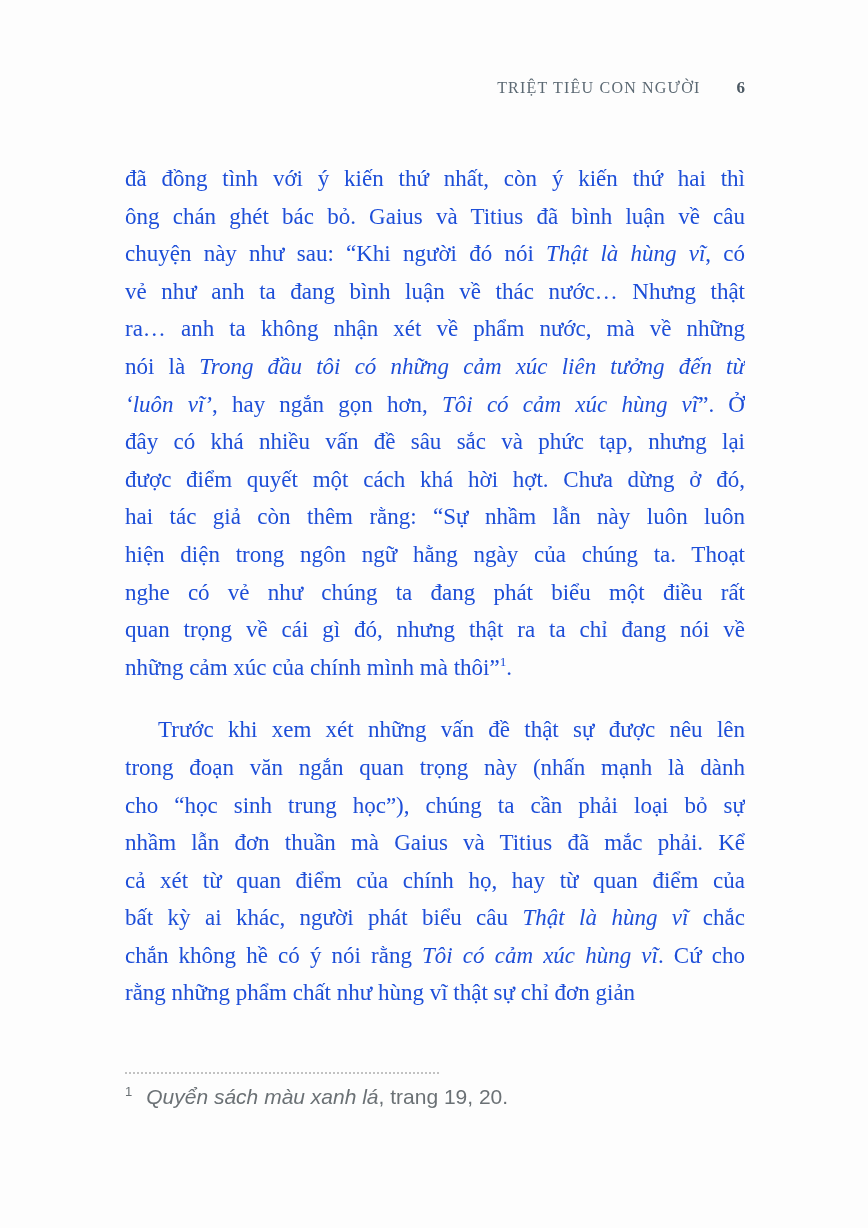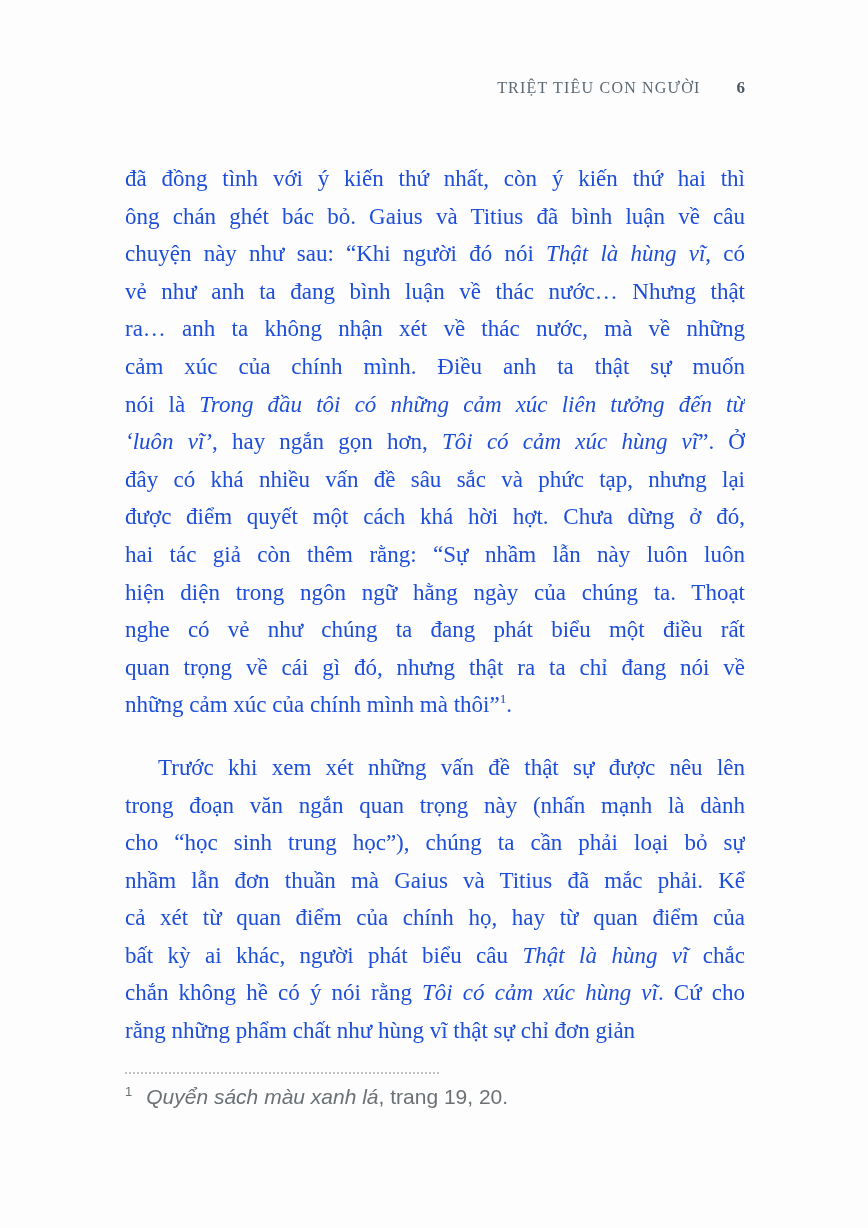--- a/index.html
+++ b/index.html
@@ -103,22 +103,21 @@
     <span class="running-title">TRIỆT TIÊU CON NGƯỜI</span>
     <span class="page-number">6</span>
   </div>
 
   <div class="body-text">
     <div class="paragraph">
         <div class="line"><span>đã đồng tình với ý kiến thứ nhất, còn ý kiến thứ hai thì</span></div>
         <div class="line"><span>ông chán ghét bác bỏ. Gaius và Titius đã bình luận về câu</span></div>
         <div class="line"><span>chuyện này như sau: “Khi người đó nói </span><em>Thật là hùng vĩ</em><span>, có</span></div>
         <div class="line"><span>vẻ như anh ta đang bình luận về thác nước… Nhưng thật</span></div>
-        <div class="line"><span>ra… anh ta không nhận xét về thác nước, mà về những</span></div>
-        <div class="line"><span>cảm xúc của chính mình. Điều anh ta thật sự muốn</span></div>
+        <div class="line"><span>ra… anh ta không nhận xét về phẩm nước, mà về những</span></div>
         <div class="line"><span>nói là </span><em>Trong đầu tôi có những cảm xúc liên tưởng đến từ</em></div>
         <div class="line"><em>‘luôn vĩ’</em><span>, hay ngắn gọn hơn, </span><em>Tôi có cảm xúc hùng vĩ</em><span>”. Ở</span></div>
         <div class="line"><span>đây có khá nhiều vấn đề sâu sắc và phức tạp, nhưng lại</span></div>
         <div class="line"><span>được điểm quyết một cách khá hời hợt. Chưa dừng ở đó,</span></div>
         <div class="line"><span>hai tác giả còn thêm rằng: “Sự nhầm lẫn này luôn luôn</span></div>
         <div class="line"><span>hiện diện trong ngôn ngữ hằng ngày của chúng ta. Thoạt</span></div>
         <div class="line"><span>nghe có vẻ như chúng ta đang phát biểu một điều rất</span></div>
         <div class="line"><span>quan trọng về cái gì đó, nhưng thật ra ta chỉ đang nói về</span></div>
         <div class="line last"><span>những cảm xúc của chính mình mà thôi”</span><sup>1</sup><span>.</span></div>
       </div>

